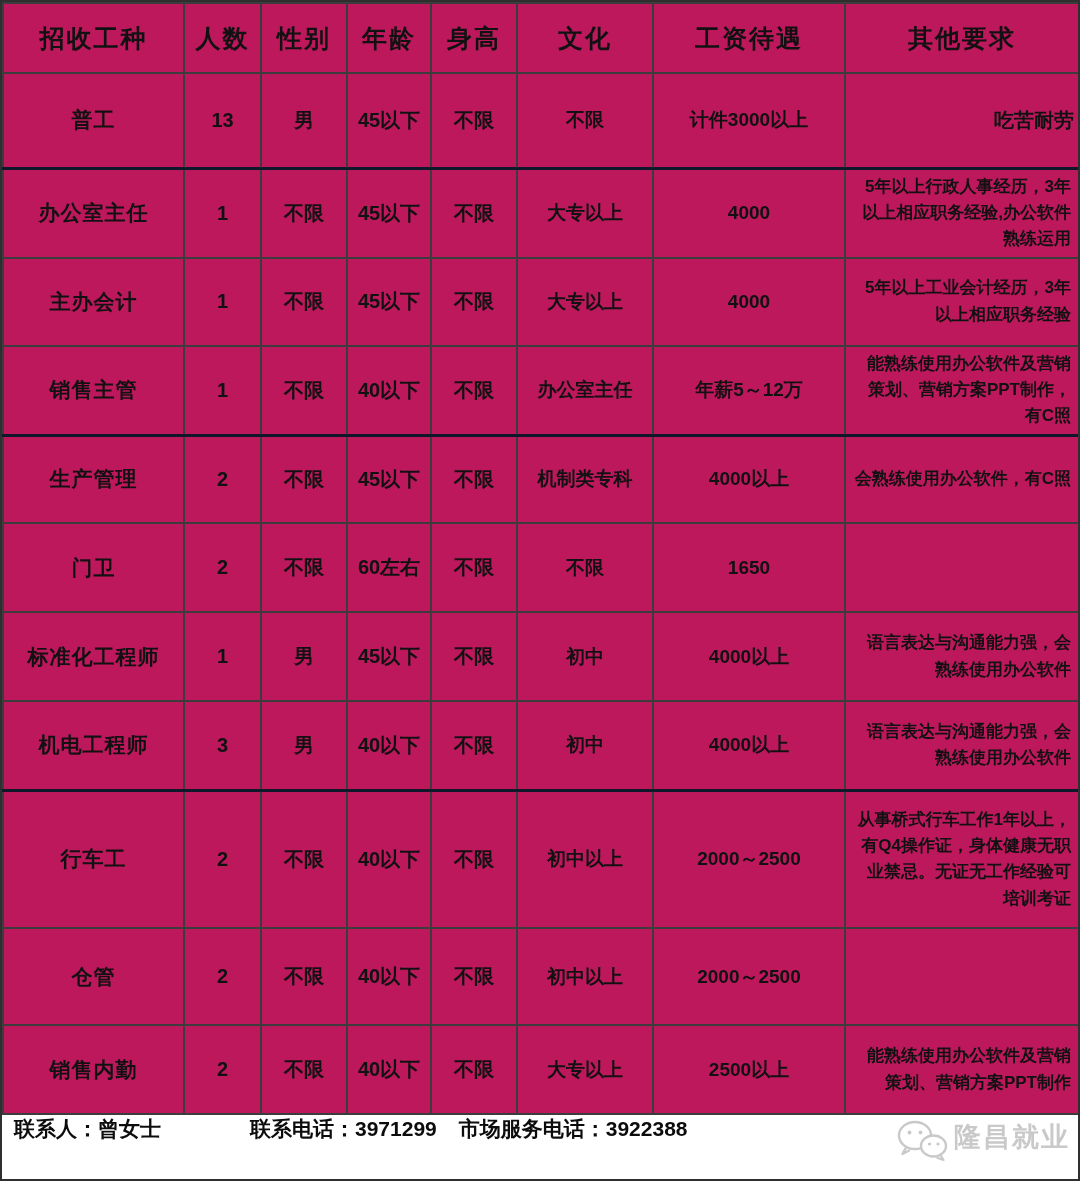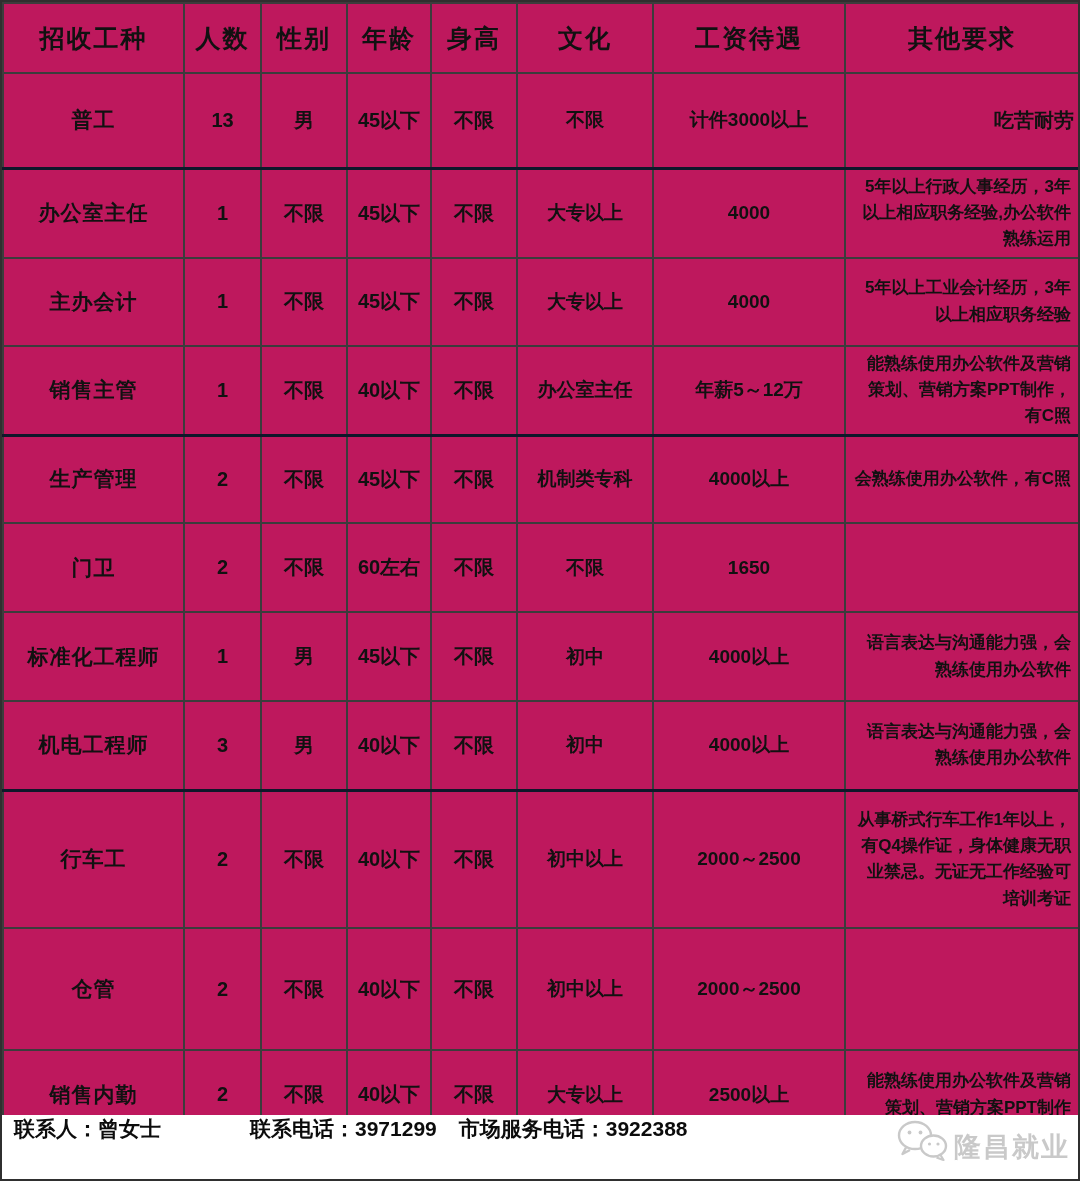--- a/index.html
+++ b/index.html
@@ -58,21 +58,21 @@
     background: #ffffff;
   }
   .footer .contact { font-size: 21px; color: #0c0c0c; white-space: nowrap; }
   .footer .contact-person { margin-right: 44px; }
   .footer .contact-phone  { margin-right: 22px; margin-left: 45px; }
   .watermark {
     position: absolute;
     right: 8px;
     bottom: 14px;
     display: flex;
-    align-items: flex-end;
+    align-items: flex-start;
     gap: 6px;
     color: #c9c9c9;
   }
   .watermark .wm-text {
     font-size: 27px;
     letter-spacing: 2px;
     color: #c9c9c9;
   }
 </style>
 </head>
@@ -187,21 +187,21 @@
       <tr style="height:138px">
         <td class="job">行车工</td>
         <td class="val">2</td>
         <td class="val">不限</td>
         <td class="val">40以下</td>
         <td class="val">不限</td>
         <td class="edu">初中以上</td>
         <td class="salary">2000～2500</td>
         <td class="req">从事桥式行车工作1年以上，有Q4操作证，身体健康无职业禁忌。无证无工作经验可培训考证</td>
       </tr>
-      <tr style="height:122px">
+      <tr style="height:97px">
         <td class="job">仓管</td>
         <td class="val">2</td>
         <td class="val">不限</td>
         <td class="val">40以下</td>
         <td class="val">不限</td>
         <td class="edu">初中以上</td>
         <td class="salary">2000～2500</td>
         <td class="req"></td>
       </tr>
       <tr style="height:89px">

